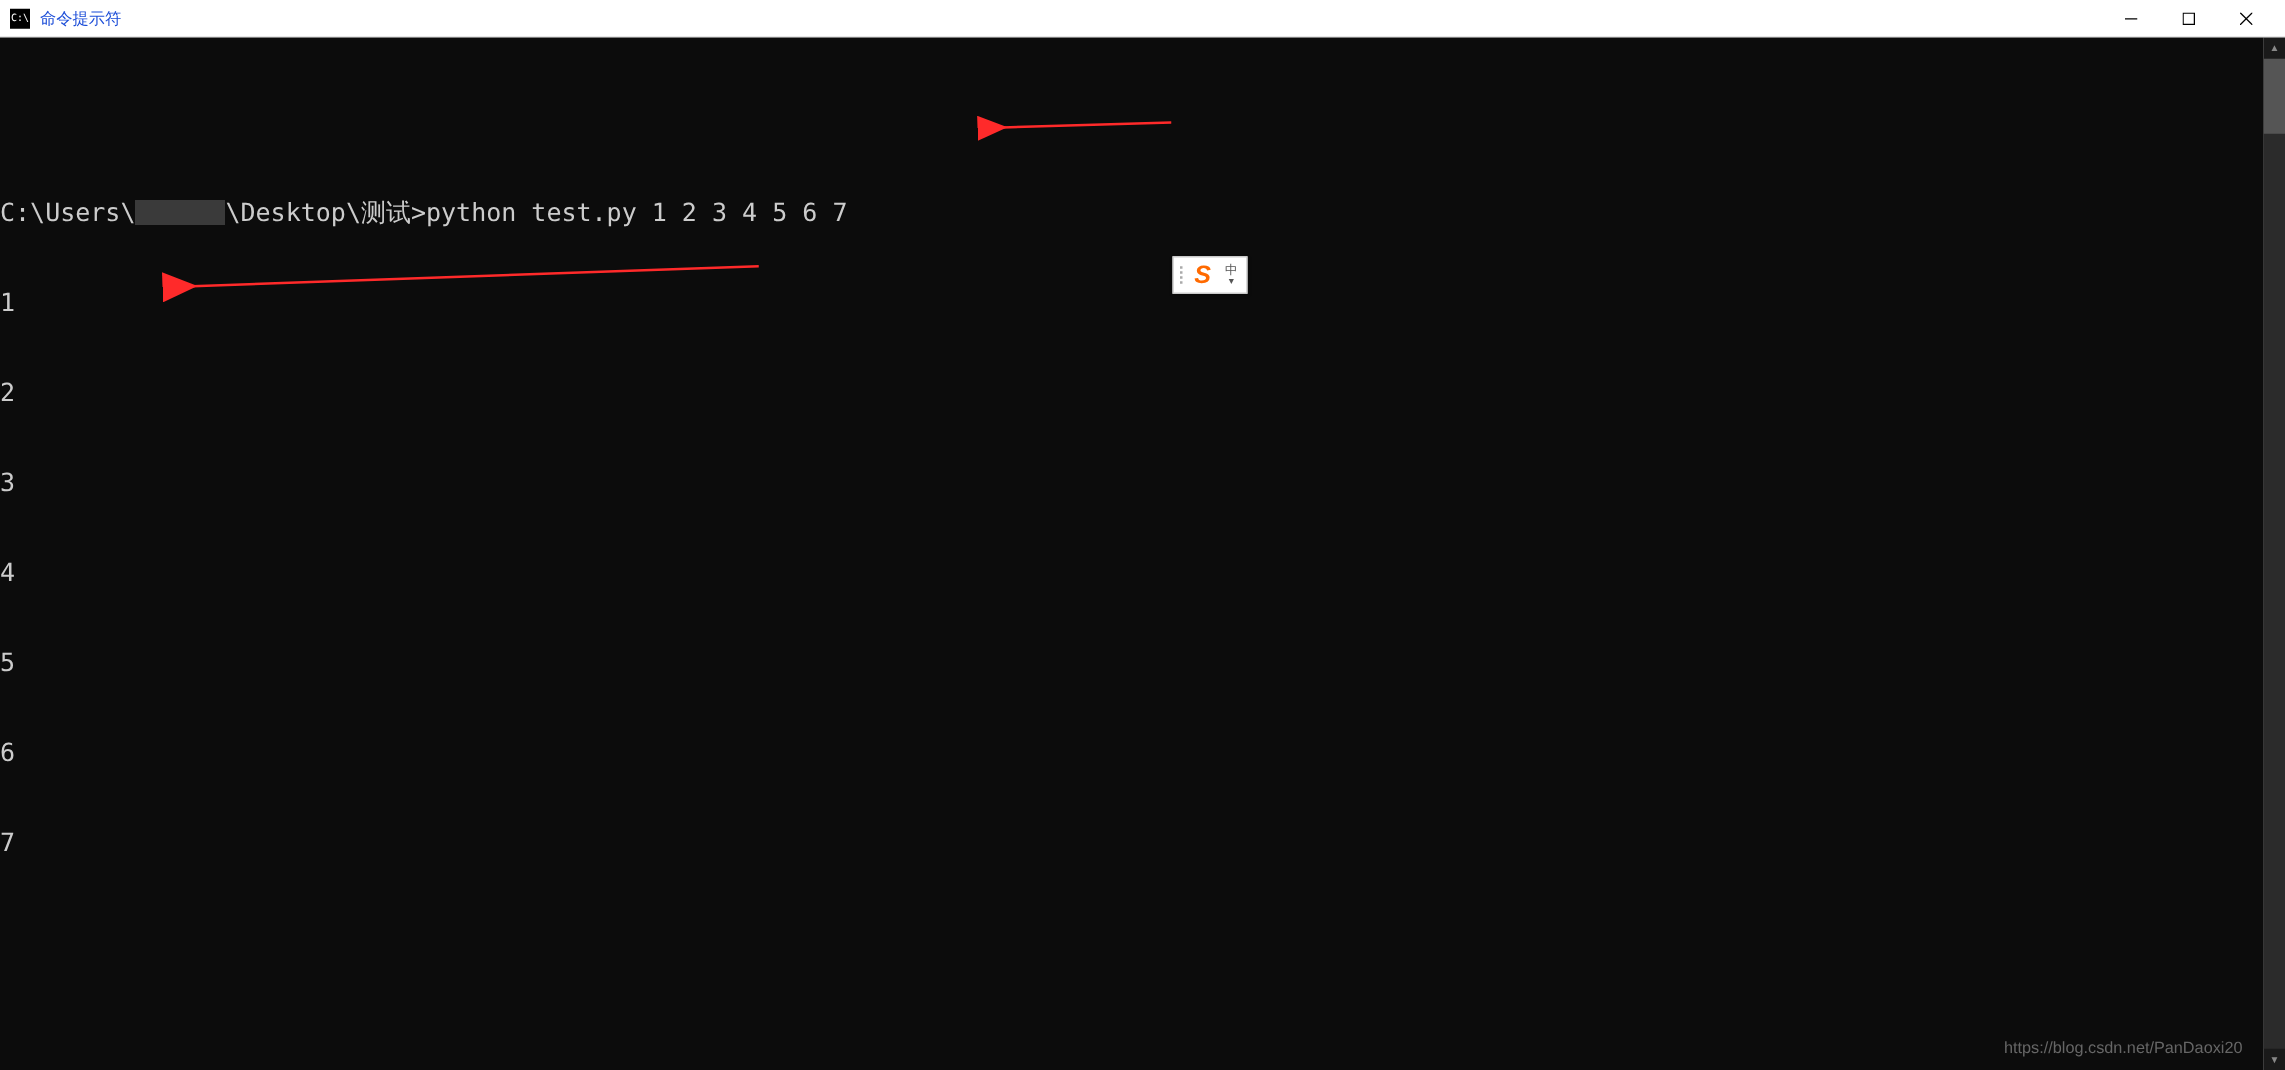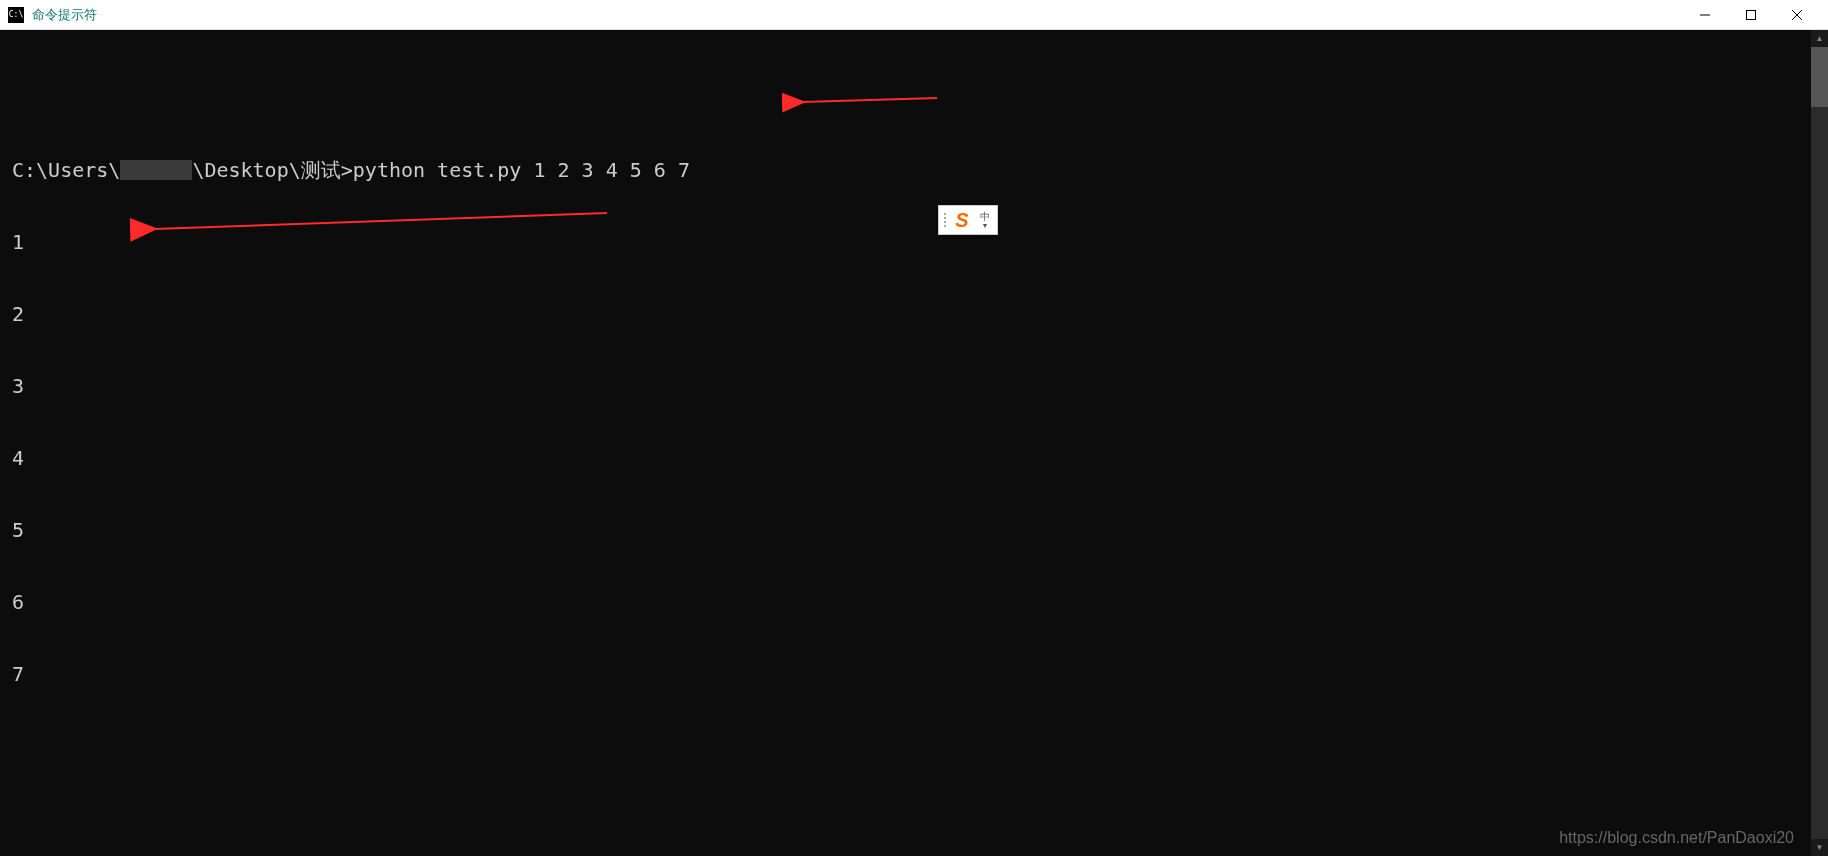--- a/index.html
+++ b/index.html
@@ -30,21 +30,21 @@
       margin-right: 8px;
       display: flex;
       align-items: center;
       justify-content: center;
       color: #fff;
       font-size: 8px;
       font-family: monospace;
     }
     .titlebar-title {
       font-size: 13px;
-      color: #0f766e;
+      color: #1d4ed8;
       flex: 1;
     }
     .titlebar-controls {
       display: flex;
       gap: 0;
     }
     .titlebar-btn {
       width: 46px;
       height: 30px;
       display: flex;
@@ -59,21 +59,21 @@
     .terminal-container {
       display: flex;
       height: calc(100% - 30px);
     }
     .terminal {
       background: #0c0c0c;
       color: #cccccc;
       font-family: "NSimSun", "SimSun", "Consolas", monospace;
       font-size: 20px;
       line-height: 24px;
-      padding: 8px 0 0 12px;
+      padding: 8px 0 0 0;
       flex: 1;
       position: relative;
       white-space: pre;
       overflow: hidden;
     }
     .terminal-line {
       white-space: pre;
     }
     .redacted {
       display: inline-block;
@@ -171,21 +171,21 @@
       pointer-events: none;
     }
     .arrow svg {
       overflow: visible;
     }
     .watermark {
       position: absolute;
       bottom: 6px;
       right: 17px;
       color: #666;
-      font-size: 16px;
+      font-size: 13px;
       font-family: Arial, sans-serif;
     }
     .empty-line {
       height: 24px;
     }
   </style>
 </head>
 <body>
 
 <div class="titlebar">

